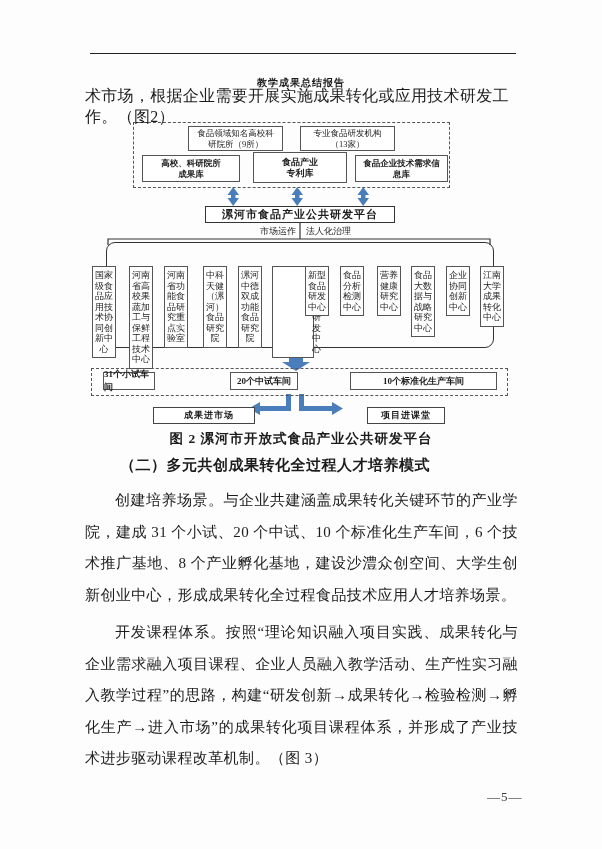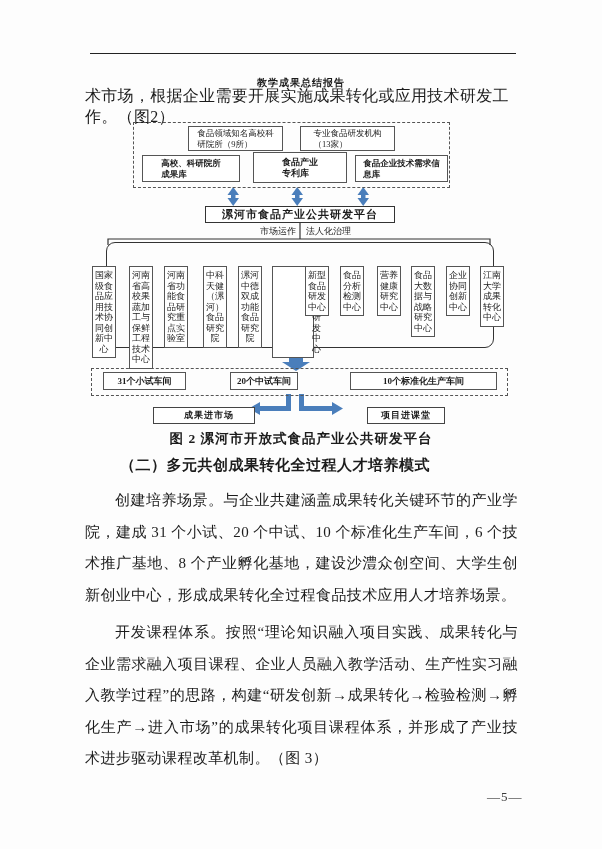--- a/index.html
+++ b/index.html
@@ -14,41 +14,41 @@
   .hdr-rule{position:absolute;top:53px;left:90px;width:426px;border-top:1.2px solid #222;}
   
   .intro{position:absolute;top:86px;left:85px;width:440px;font-size:16px;letter-spacing:0.3px;}
   
   .diagram{position:absolute;top:115px;left:0;width:602px;height:340px;}
   .diagram svg{position:absolute;top:0;left:0;z-index:0;}
   .dbox{position:absolute;border:1px dashed #555;z-index:1;}
   .dash-top{left:133px;top:7px;width:315px;height:64px;}
   .dash-ws{left:91px;top:253px;width:415px;height:26px;}
   .nbox{position:absolute;background:#fff;border:1px solid #555;z-index:2;
-    display:flex;align-items:center;justify-content:center;text-align:left;
+    display:flex;align-items:center;justify-content:center;text-align:center;
     font-size:8.5px;line-height:10.5px;white-space:pre-line;box-sizing:border-box;}
   .bA1{left:188px;top:11px;width:95px;height:25px;}
   .bA2{left:300px;top:11px;width:95px;height:25px;}
   .bB1{left:142px;top:40px;width:98px;height:27px;font-weight:bold;}
   .bB2{left:253px;top:37px;width:94px;height:31px;font-weight:bold;font-size:9px;}
   .bB3{left:355px;top:40px;width:93px;height:27px;font-weight:bold;}
   .platform{left:205px;top:91px;width:190px;height:17px;border:1.5px solid #333;
     font-weight:bold;font-size:11px;letter-spacing:1px;}
   .oplabel{position:absolute;top:110px;font-size:9px;z-index:2;}
   .op-market{left:248px;width:48px;text-align:right;}
   .op-gov{left:306px;width:56px;text-align:left;}
   .roundrect{position:absolute;left:106px;top:127px;width:386px;height:104px;
     border:1.5px solid #333;border-radius:9px;z-index:1;}
   .center-box{position:absolute;top:135px;width:24px;background:#fff;border:1px solid #555;
     box-sizing:border-box;padding:3px 1px;font-size:9px;line-height:10.5px;
     text-align:center;word-break:break-all;z-index:3;margin-top:16px;}
   .ws{position:absolute;top:257px;height:18px;background:#fff;border:1px solid #555;
     box-sizing:border-box;display:flex;align-items:center;justify-content:center;
     font-size:9px;font-weight:bold;z-index:2;}
-  .ws1{left:103px;width:83px;}
+  .ws1{left:103px;width:52px;}
   .ws2{left:230px;width:68px;}
   .ws3{left:350px;width:147px;}
   .outbox{position:absolute;top:292px;height:17px;background:#fff;border:1px solid #444;
     box-sizing:border-box;display:flex;align-items:center;justify-content:center;
     font-size:9px;font-weight:bold;letter-spacing:1px;z-index:2;}
   .out-market{left:153px;width:102px;padding-left:10px;}
   .out-class{left:367px;width:78px;text-align:center;}
   .fig-caption{position:absolute;top:315px;left:0;width:602px;text-align:center;
     font-size:13.5px;font-weight:bold;letter-spacing:1px;}
   

